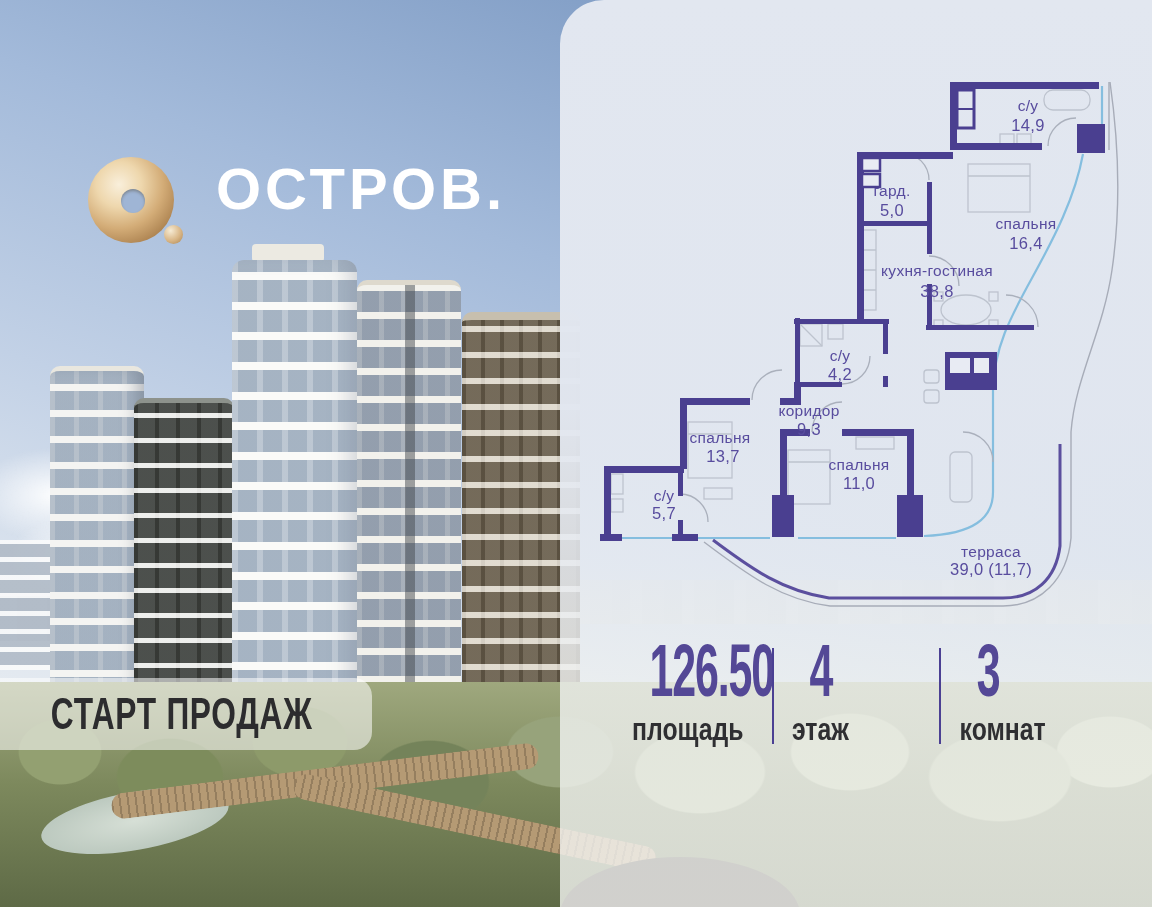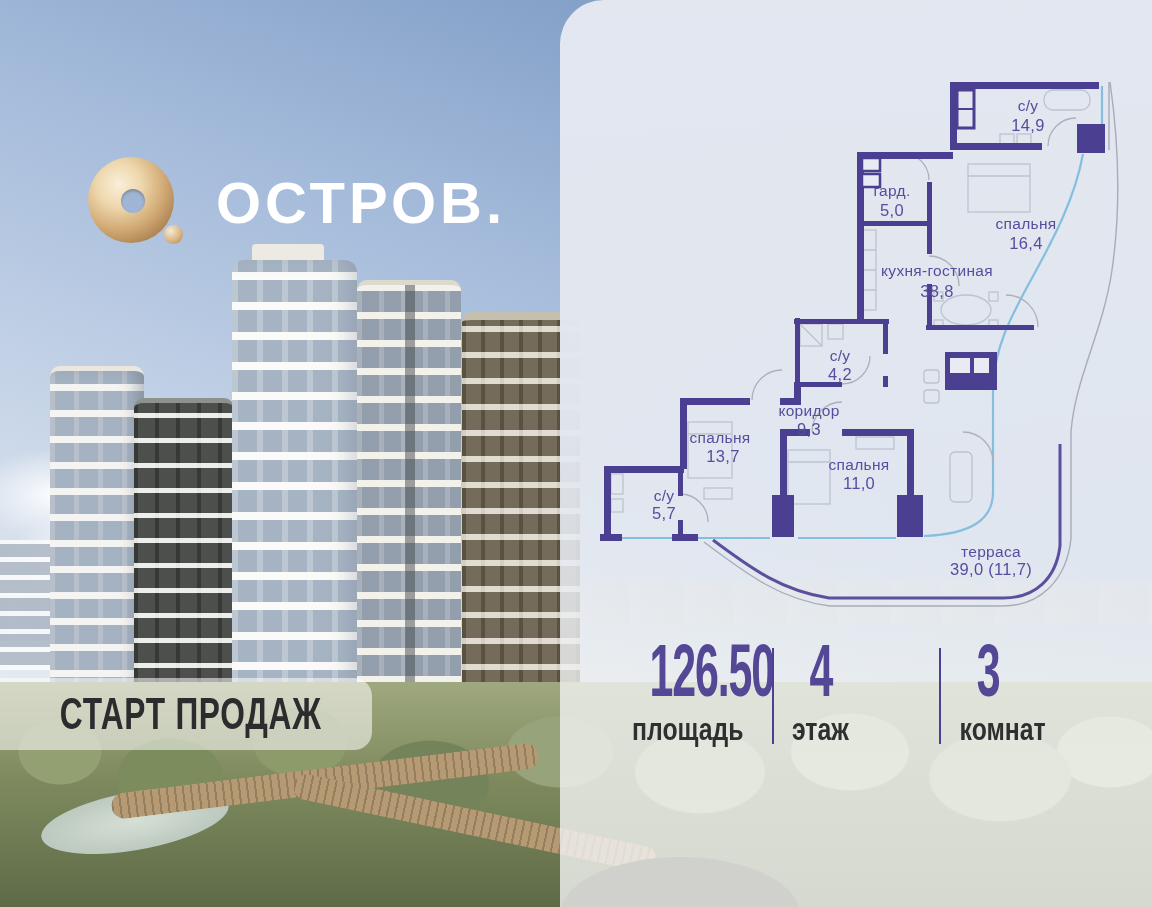--- a/index.html
+++ b/index.html
@@ -59,33 +59,33 @@
   .pond{position:absolute;left:40px;top:110px;width:190px;height:58px;border-radius:50%;
     transform:rotate(-10deg);background:radial-gradient(closest-side,#d6dfd6,#bcc9bf);}
   .bridge{position:absolute;left:110px;top:86px;width:430px;height:26px;border-radius:13px;
     transform:rotate(-7deg);
     background:repeating-linear-gradient(90deg,rgba(90,75,55,.35) 0 2px,transparent 2px 8px),#b59a74;}
   .bridge.b2{left:290px;top:128px;width:370px;transform:rotate(12deg);}
   .pavilion{position:absolute;left:560px;bottom:-14px;width:240px;height:64px;background:#4a443c;
     border-radius:120px 120px 0 0/58px 58px 0 0;}
 
   
-  .logo{position:absolute;left:88px;top:155px;display:flex;align-items:center;}
+  .logo{position:absolute;left:88px;top:155px;display:flex;align-items:flex-start;}
   .logo-mark{position:relative;width:100px;height:94px;}
   .torus{position:absolute;left:0;top:2px;width:86px;height:86px;border-radius:50%;
     background:radial-gradient(circle at 36% 32%,#f9efdb 0%,#eed7ad 28%,#d3ac77 55%,#ab814f 80%,#8d6c43 100%);}
   .torus-hole{position:absolute;left:33px;top:34px;width:24px;height:24px;border-radius:50%;
     background:#9fb5d5;box-shadow:inset 0 2px 3px rgba(80,70,50,.4);}
   .torus-dot{position:absolute;left:76px;top:70px;width:19px;height:19px;border-radius:50%;
     background:radial-gradient(circle at 35% 30%,#f6ebd4,#d9b686 55%,#a98350 100%);}
   .logo-text{color:#ffffff;font-size:58px;font-weight:700;letter-spacing:4px;margin-left:28px;}
 
   
   .badge{position:absolute;left:0;top:678px;width:372px;height:72px;border-radius:0 18px 18px 0;
-    background:rgba(255,255,255,.55);display:flex;align-items:center;justify-content:flex-end;}
+    background:rgba(255,255,255,.55);display:flex;align-items:center;justify-content:flex-start;}
   .badge-text{display:inline-block;transform:scaleX(.72);white-space:nowrap;
     font-size:44px;font-weight:700;color:#2c2c2e;letter-spacing:1px;}
 
   
   .panel{position:absolute;left:560px;top:0;width:592px;height:907px;border-radius:44px 0 0 0;
     background:linear-gradient(180deg,rgba(226,231,240,1) 0%,rgba(226,231,240,.98) 45%,
       rgba(232,236,242,.86) 62%,rgba(240,242,241,.8) 75%,rgba(247,248,246,.78) 100%);}
 
   
   .plan{position:absolute;left:576px;top:40px;width:576px;height:580px;}

